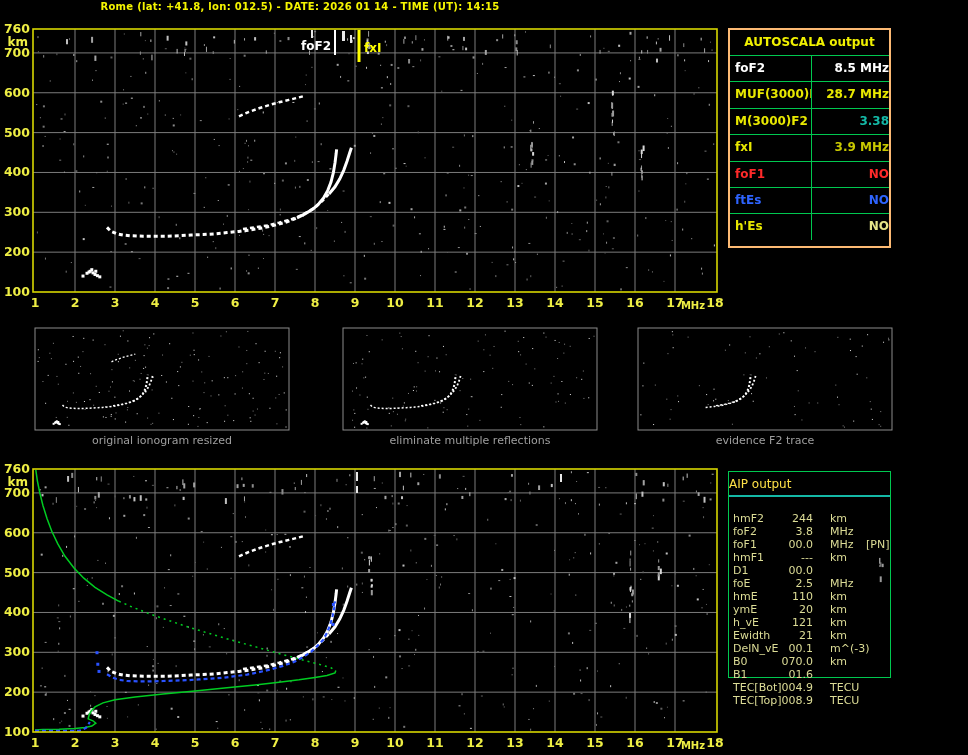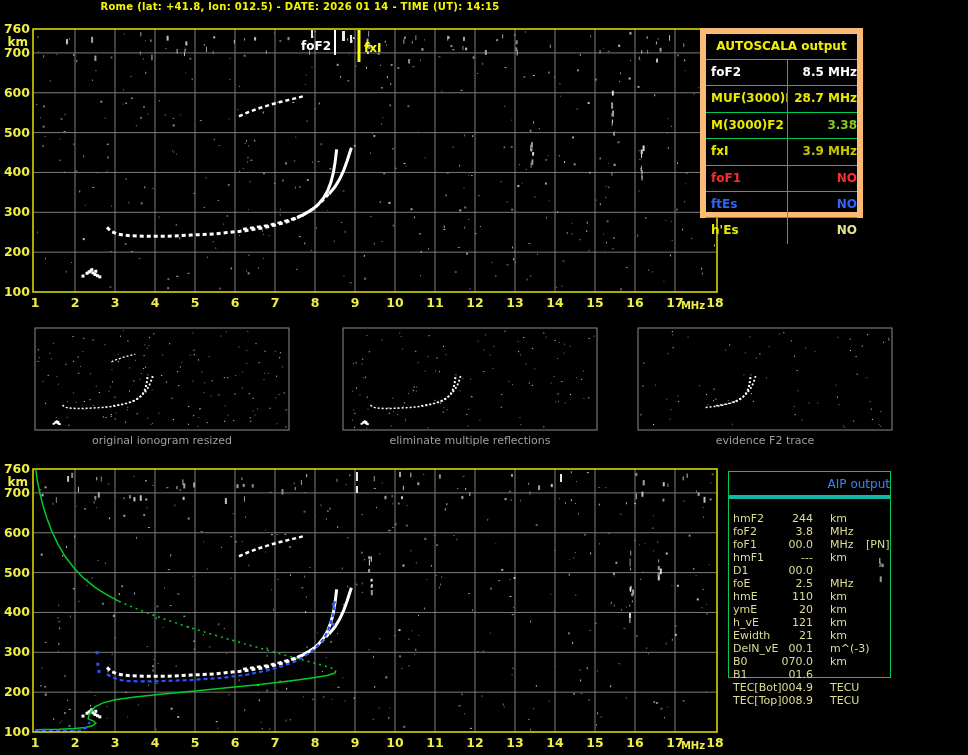--- a/index.html
+++ b/index.html
@@ -5,34 +5,34 @@
   html,body{margin:0;padding:0;background:#000;}
   .screen{position:relative;width:968px;height:755px;background:#000;overflow:hidden;
           font-family:"DejaVu Sans","Liberation Sans",sans-serif;}
   .title{position:absolute;left:0;top:1px;width:600px;text-align:center;
          color:#f5f500;font-size:10px;font-weight:bold;letter-spacing:0.3px;}
   svg{position:absolute;left:0;top:0;}
   svg text{font-family:"DejaVu Sans","Liberation Sans",sans-serif;}
   .caption{position:absolute;top:434px;height:14px;text-align:center;
            color:#9f9f9f;font-size:11px;}
   
-  .as-box{position:absolute;left:700px;top:28px;width:163px;height:190px;
-          border:6px solid #fdba74;box-sizing:border-box;background:#000;}
+  .as-box{position:absolute;left:728px;top:28px;width:163px;height:220px;
+          border:2px solid #fdba74;box-sizing:border-box;background:#000;}
   .as-header{height:25px;line-height:25px;text-align:center;color:#f0f000;
              font-size:12px;font-weight:bold;}
   .as-row{display:flex;height:26.4px;border-top:1px solid #00c850;box-sizing:border-box;}
   .as-label{width:82px;border-right:1px solid #00c850;box-sizing:border-box;
             padding-left:5px;font-size:12px;font-weight:bold;line-height:25px;
             white-space:nowrap;overflow:hidden;}
   .as-value{flex:1;text-align:right;font-size:12px;font-weight:bold;line-height:25px;}
   
   .aip-box{position:absolute;left:728px;top:471px;width:163px;height:207px;
            border:1px solid #00c850;box-sizing:border-box;}
-  .aip-header{height:23px;line-height:24px;text-align:right;color:#3b82f6;
-              font-size:12px;border-bottom:4px solid #14b8a6;}
+  .aip-header{height:23px;line-height:24px;text-align:left;color:#fde047;
+              font-size:12px;border-bottom:2px solid #14b8a6;}
   .aip-rows{position:absolute;left:733px;top:500px;width:170px;color:#dcdc96;
             font-size:11px;}
   .aip-row{height:13px;line-height:13px;white-space:nowrap;}
   .aip-label{display:inline-block;width:48px;}
   .aip-value{display:inline-block;width:32px;text-align:right;margin-top:12px;}
   .aip-unit{display:inline-block;width:36px;margin-left:17px;}
   .aip-note{display:inline-block;}
 </style>
 </head>
 <body>
@@ -1556,21 +1556,21 @@
         <div class="as-row">
           <div class="as-label" style="color: rgb(255, 255, 255);">foF2</div>
           <div class="as-value" style="color: rgb(255, 255, 255);">8.5 MHz</div>
         </div>
         <div class="as-row">
           <div class="as-label" style="color: rgb(232, 232, 0);">MUF(3000)F2</div>
           <div class="as-value" style="color: rgb(232, 232, 0);">28.7 MHz</div>
         </div>
         <div class="as-row">
           <div class="as-label" style="color: rgb(232, 232, 0);">M(3000)F2</div>
-          <div class="as-value" style="color: #84cc16;">3.38</div>
+          <div class="as-value" style="color: #14b8a6;">3.38</div>
         </div>
         <div class="as-row">
           <div class="as-label" style="color: rgb(232, 232, 0);">fxI</div>
           <div class="as-value" style="color: rgb(200, 200, 0);">3.9 MHz</div>
         </div>
         <div class="as-row">
           <div class="as-label" style="color: rgb(255, 42, 42);">foF1</div>
           <div class="as-value" style="color: rgb(255, 42, 42);">NO</div>
         </div>
         <div class="as-row">

